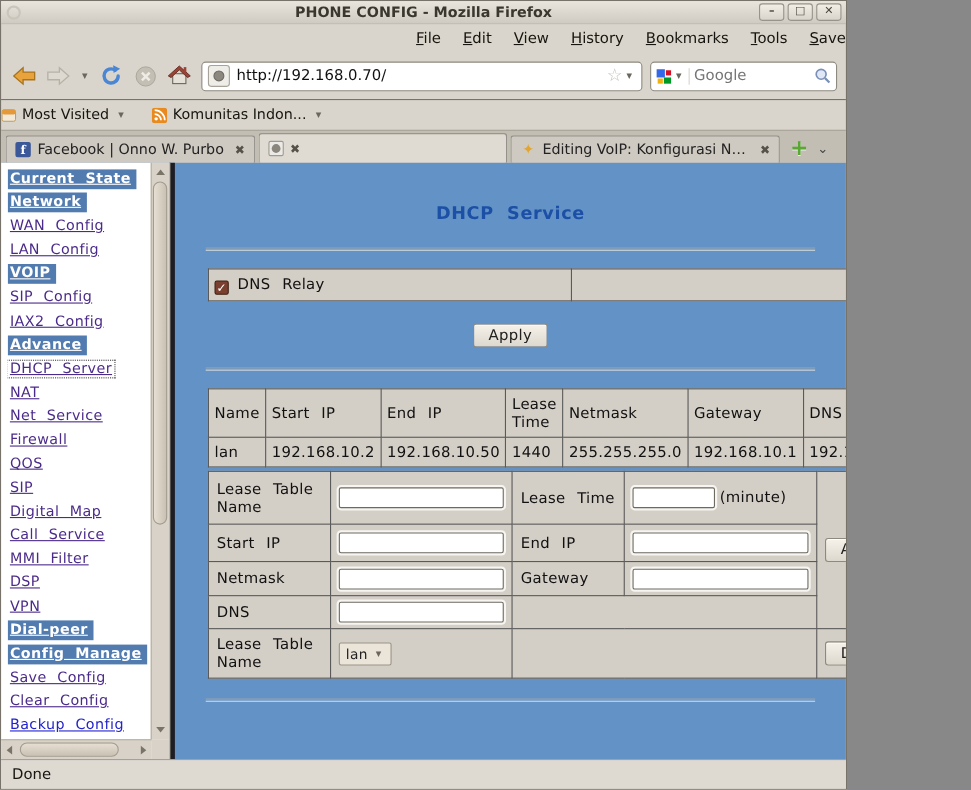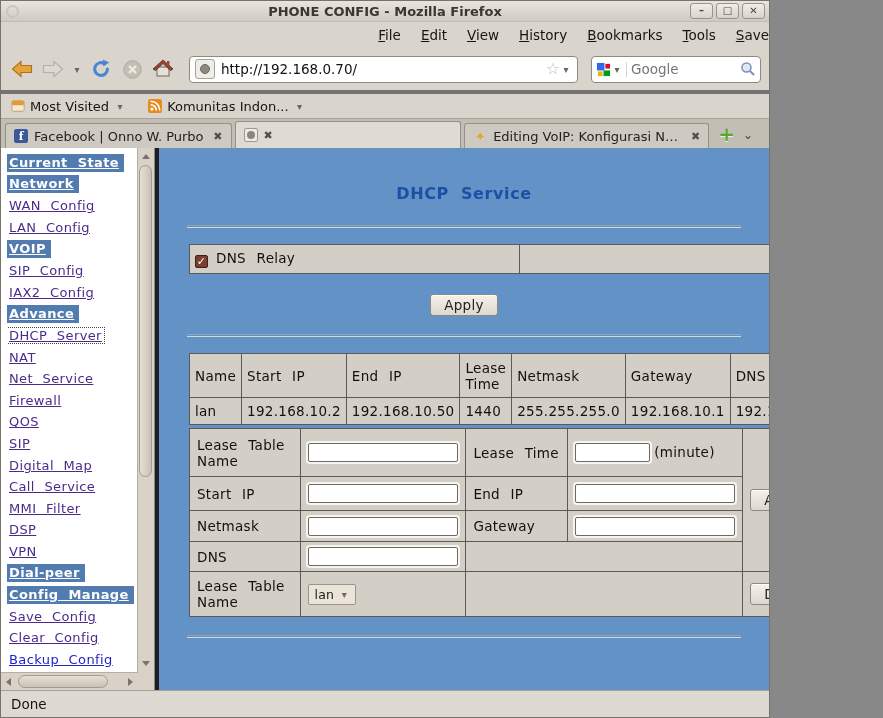--- a/index.html
+++ b/index.html
@@ -23,31 +23,31 @@
   .win-btn{width:23px;height:16px;border:1px solid #99948a;border-radius:3px;background:linear-gradient(#f2eee6,#d8d4cb);font-size:10px;font-weight:bold;color:#4a463e;display:flex;align-items:center;justify-content:center;line-height:1;}
 
   
   .menubar{height:26px;flex:none;display:flex;align-items:center;gap:20px;padding-left:12px;font-size:13.5px;color:#17150f;justify-content:flex-end;}
   .menu-item::first-letter{text-decoration:underline;}
 
   
   .navbar{height:42px;flex:none;display:flex;align-items:center;padding:0 8px;gap:5px;}
   .nav-icon{width:26px;height:26px;display:flex;align-items:center;justify-content:center;flex:none;}
   .chev{font-size:10px;color:#6b675e;width:12px;text-align:center;flex:none;}
-  .urlbar{flex:1;height:27px;background:#fff;border:1px solid #8f8a80;border-radius:4px;display:flex;align-items:center;padding:8px 5px;margin:0 8px;}
+  .urlbar{flex:1;height:27px;background:#fff;border:1px solid #8f8a80;border-radius:4px;display:flex;align-items:center;padding:8px 5px;margin:0 2px;}
   .fav-chip{width:20px;height:20px;background:#efede8;border:1px solid #a8a398;border-radius:3px;display:flex;align-items:center;justify-content:center;margin-right:6px;flex:none;}
   .fav-dot{width:10px;height:10px;border-radius:50%;background:#8c8880;border:1px solid #6e6a62;}
   .url-input{flex:1;border:none;outline:none;font-family:inherit;font-size:13.5px;color:#111;background:transparent;}
   .star{font-size:16px;color:#c6c1b7;line-height:1;}
   .searchbox{width:170px;height:27px;background:#fff;border:1px solid #8f8a80;border-radius:4px;display:flex;align-items:center;padding:0 4px;flex:none;}
   .search-input{flex:1;border:none;outline:none;font-family:inherit;font-size:13.5px;color:#999;background:transparent;min-width:0;}
   .glogo{display:flex;align-items:center;border-right:1px solid #d8d4cc;padding-right:3px;margin-right:4px;}
 
   
-  .bookbar{height:28px;flex:none;display:flex;align-items:center;gap:22px;padding-left:10px;border-top:4px solid #737373;font-size:13px;color:#17150f;}
+  .bookbar{height:28px;flex:none;display:flex;align-items:center;gap:22px;border-top:1px solid #737373;font-size:13px;color:#17150f;}
   .bm-item{display:flex;align-items:center;gap:5px;}
 
   
   .tabbar{height:30px;flex:none;background:#c2beb4;display:flex;align-items:flex-end;padding:3px 4px 0 4px;border-top:1px solid #aaa59a;}
   .tab{width:245px;height:25px;display:flex;align-items:center;gap:6px;padding:0 8px;background:#cfcac1;border:1px solid #94908a;border-bottom:none;border-radius:3px 3px 0 0;margin-right:3px;font-size:13px;color:#222;}
   .tab.active{background:#dfdbd3;height:27px;}
   .tab-label{flex:1;white-space:nowrap;overflow:hidden;text-overflow:ellipsis;}
   .tab-close{font-size:11px;font-weight:bold;color:#56524a;flex:none;}
   .newtab{font-size:20px;font-weight:bold;color:#58a832;margin:0 8px 4px 6px;line-height:1;text-shadow:0 1px 0 #eee;}
   .tab-list-chev{margin-left:auto;margin-bottom:6px;margin-right:12px;font-size:12px;color:#444;}

